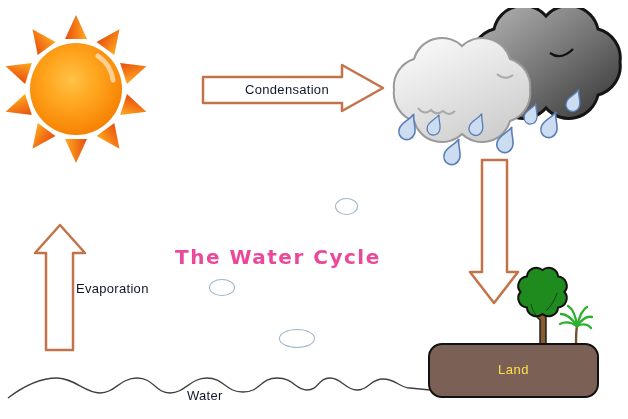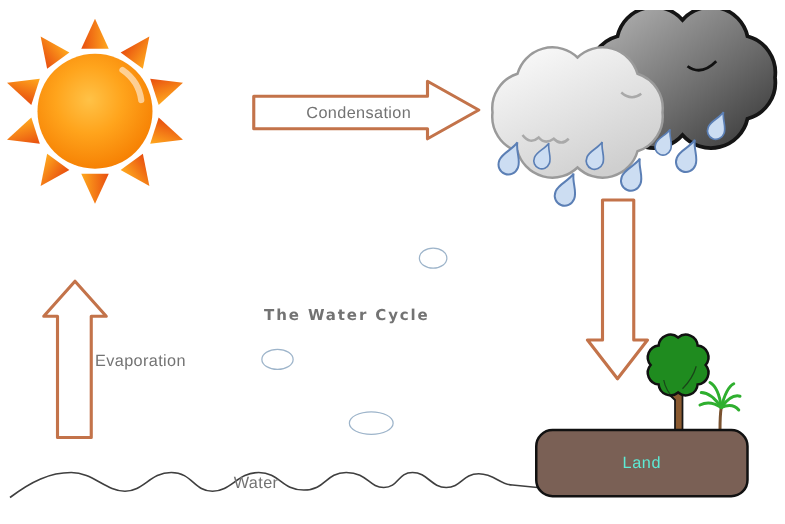--- a/index.html
+++ b/index.html
@@ -2,36 +2,36 @@
 <html><head>
 <meta charset="utf-8">
 <style>
   html,body{margin:0;padding:0;background:#ffffff;}
   .stage{
     position:relative;width:628px;height:419px;overflow:hidden;background:#ffffff;
     font-family:"Liberation Sans", sans-serif;
   }
   .abs{position:absolute;}
   .label{
-    color:#737373;font-size:13px;line-height:1.1;white-space:nowrap;
+    color:#0f172a;font-size:13px;line-height:1.1;white-space:nowrap;
     font-family:"Liberation Sans", sans-serif;letter-spacing:0.3px;
   }
   .title{
-    color:#737373;font-size:12px;font-weight:bold;letter-spacing:1.5px;
+    color:#ec4899;font-size:20px;font-weight:bold;letter-spacing:1.5px;
     font-family:"DejaVu Sans", sans-serif;white-space:nowrap;text-align:center;
   }
   .bubble{
     position:absolute;border:1.4px solid #9db4ca;border-radius:50%;background:#ffffff;
   }
   .land{
     position:absolute;left:428px;top:343px;width:171px;height:55px;box-sizing:border-box;
     background:#7a6055;border:2.5px solid #111111;border-radius:14px;
     display:flex;align-items:center;justify-content:center;z-index:3;
   }
-  .land .label{color:#5eead4;letter-spacing:0.5px;}
+  .land .label{color:#fde047;letter-spacing:0.5px;}
   svg{display:block;}
 </style>
 </head>
 <body>
 
 <div class="stage">
 
   <svg class="abs" style="left:2px;top:10px;" width="150" height="158" viewBox="0 0 150 158">
     <defs>
       <radialGradient id="sunGrad" cx="45%" cy="40%" r="65%">
@@ -115,21 +115,21 @@
 
   <div class="bubble" style="left:335px;top:198px;width:21px;height:15px;"></div>
   <div class="bubble" style="left:209px;top:279px;width:24px;height:15px;"></div>
   <div class="bubble" style="left:279px;top:329px;width:34px;height:17px;"></div>
 
   <svg class="abs" style="left:0px;top:368px;" width="436" height="36" viewBox="0 0 436 36">
     <path d="M8,30 C25,17 40,10 57,10 S85,25 100,25 S120,10 137,10 S155,25 170,25
              S190,10 207,10 S225,24 243,24 S260,10 277,10 S295,22 307,22
              S318,10 330,10 S345,22 357,22 S370,11 383,11 S400,20 410,20 L430,22" fill="none" stroke="#3f3f3f" stroke-width="1.3"></path>
   </svg>
-  <div class="abs label" style="left:187px;top:379px;text-align:right;">Water</div>
+  <div class="abs label" style="left:187px;top:389px;text-align:right;">Water</div>
 
   <svg class="abs" style="left:512px;top:260px;z-index:2;" width="94" height="88" viewBox="0 0 94 88">
 
     <path d="M28,86 L28,60 C22,55 18,49 17,43 L21,41 C24,47 27,50 28,48 L28,40
              C26,35 25,31 26,27 L30,26 C31,32 32,37 34,41 C38,39 41,35 43,30
              L47,33 C44,41 39,47 34,51 L34,86 Z" fill="#8a5a30" stroke="#161616" stroke-width="1.4"></path>
 
     <path d="M52.5,32 A9.5,9.5 0 0 1 46.1,47.6 A9.5,9.5 0 0 1 30.5,54
              A9.5,9.5 0 0 1 14.9,47.6 A9.5,9.5 0 0 1 8.5,32
              A9.5,9.5 0 0 1 14.9,16.4 A9.5,9.5 0 0 1 30.5,10

